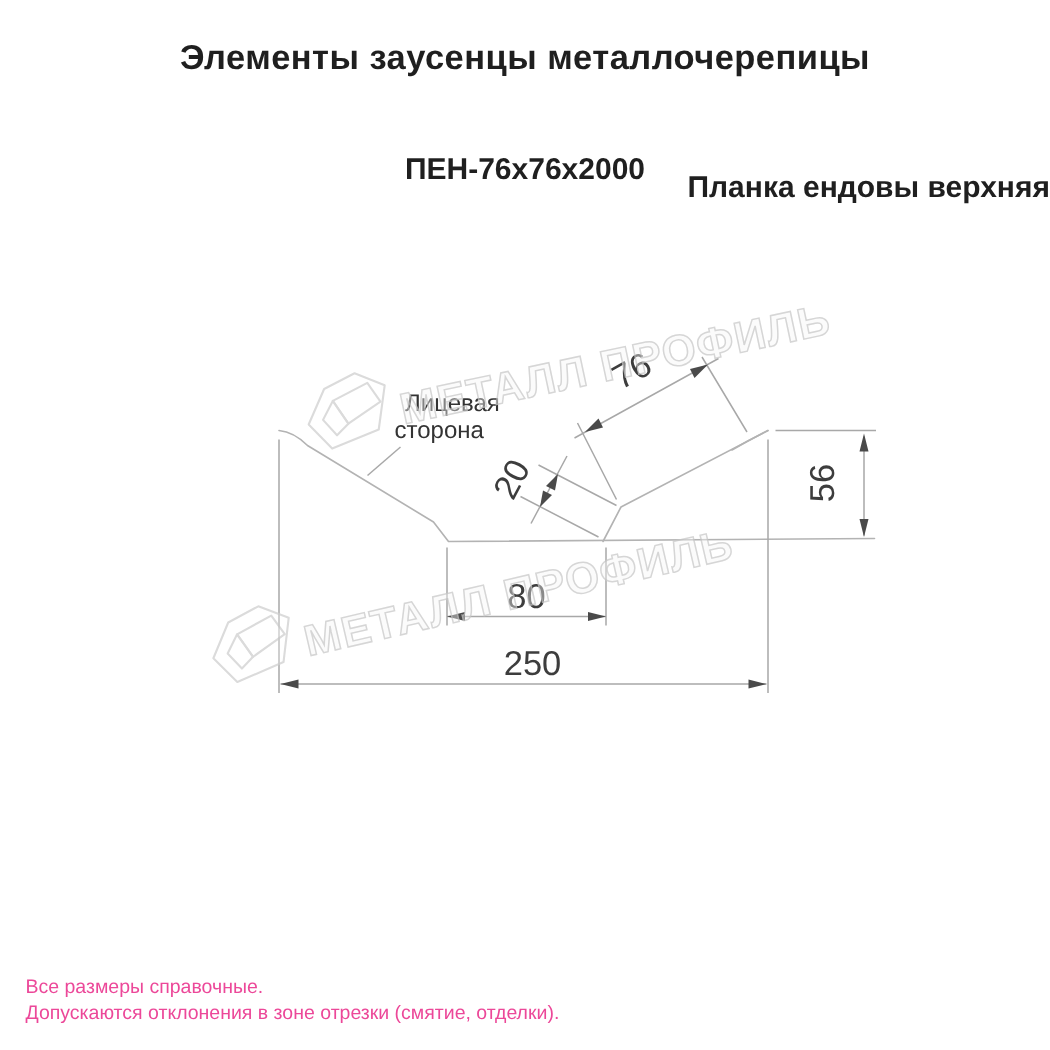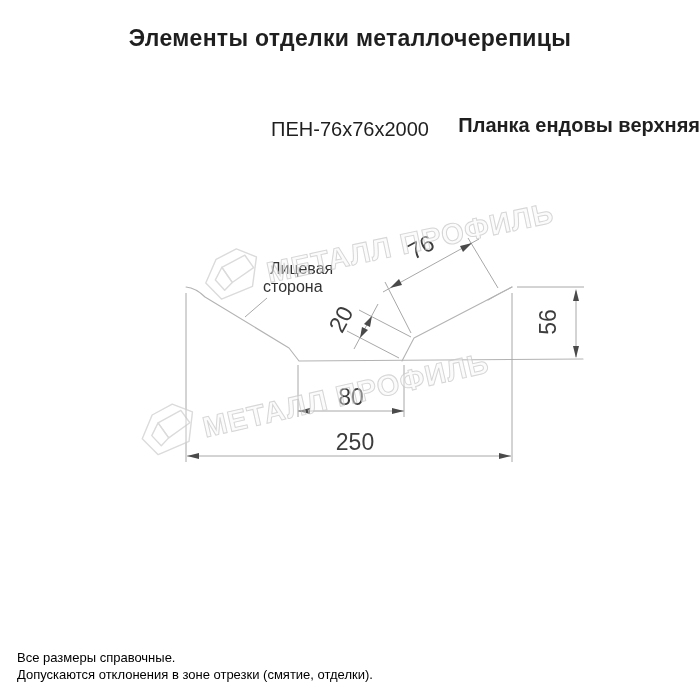--- a/index.html
+++ b/index.html
@@ -9,45 +9,45 @@
   }
   .page-title{
     position:absolute;left:0;top:25px;width:700px;text-align:center;
     font-size:23px;font-weight:bold;color:#1f1f1f;letter-spacing:.3px;
   }
   .product-name{
     position:absolute;left:0;top:88px;width:700px;text-align:right;
     font-size:20px;font-weight:bold;color:#1f1f1f;margin-top:26px;
   }
   .product-code{
-    position:absolute;left:0;top:118px;width:700px;text-align:center;
-    font-size:20px;font-weight:normal;color:#1f1f1f;
+    position:absolute;left:0;top:102px;width:700px;text-align:center;
+    font-size:20px;font-weight:bold;color:#1f1f1f;
   }
   svg.drawing{position:absolute;left:0;top:0;}
   .profile path{fill:none;stroke:#b3b3b3;stroke-width:1.1;stroke-linejoin:round;stroke-linecap:round;}
   .dimline{fill:none;stroke:#a8a8a8;stroke-width:1;}
   .arr{fill:#4a4a4a;stroke:none;}
   .dimtext{font-family:"Liberation Sans",sans-serif;font-size:23px;fill:#3d3d3d;text-anchor:middle;}
   .labeltext{font-family:"Liberation Sans",sans-serif;font-size:16px;fill:#333;text-anchor:start;}
   .wm{opacity:.75;}
   .wm text{
     font-family:"Liberation Sans",sans-serif;font-size:29px;font-weight:bold;
     fill:#f6f6f6;fill-opacity:.55;stroke:#c9c9c9;stroke-width:1;letter-spacing:1px;
   }
   .wm .logo path{fill:#ffffff;fill-opacity:.35;stroke:#cfcfcf;stroke-width:1.4;stroke-linejoin:round;}
   .notes{
-    position:absolute;left:17px;top:649px;font-size:13px;line-height:17px;color:#000000;
+    position:absolute;left:17px;top:649px;font-size:13px;line-height:17px;color:#ec4899;
   }
 </style>
 </head>
 <body>
 
 <div class="page">
 
-  <div class="page-title">Элементы отделки металлочерепицы</div>
+  <div class="page-title">Элементы заусенцы металлочерепицы</div>
   <div class="product-name">Планка ендовы верхняя</div>
   <div class="product-code">ПЕН-76х76х2000</div>
 
   <svg class="drawing" width="700" height="700" viewBox="0 0 700 700">
 
     <g class="profile">
       <path d="M186,287 Q196,288 205,297 L289,348 L299,361 L583,359"></path>
       <path d="M402,361 L414,338 L512,287"></path>
       <path d="M512,287 Q500,293 488,300"></path>
     </g>

